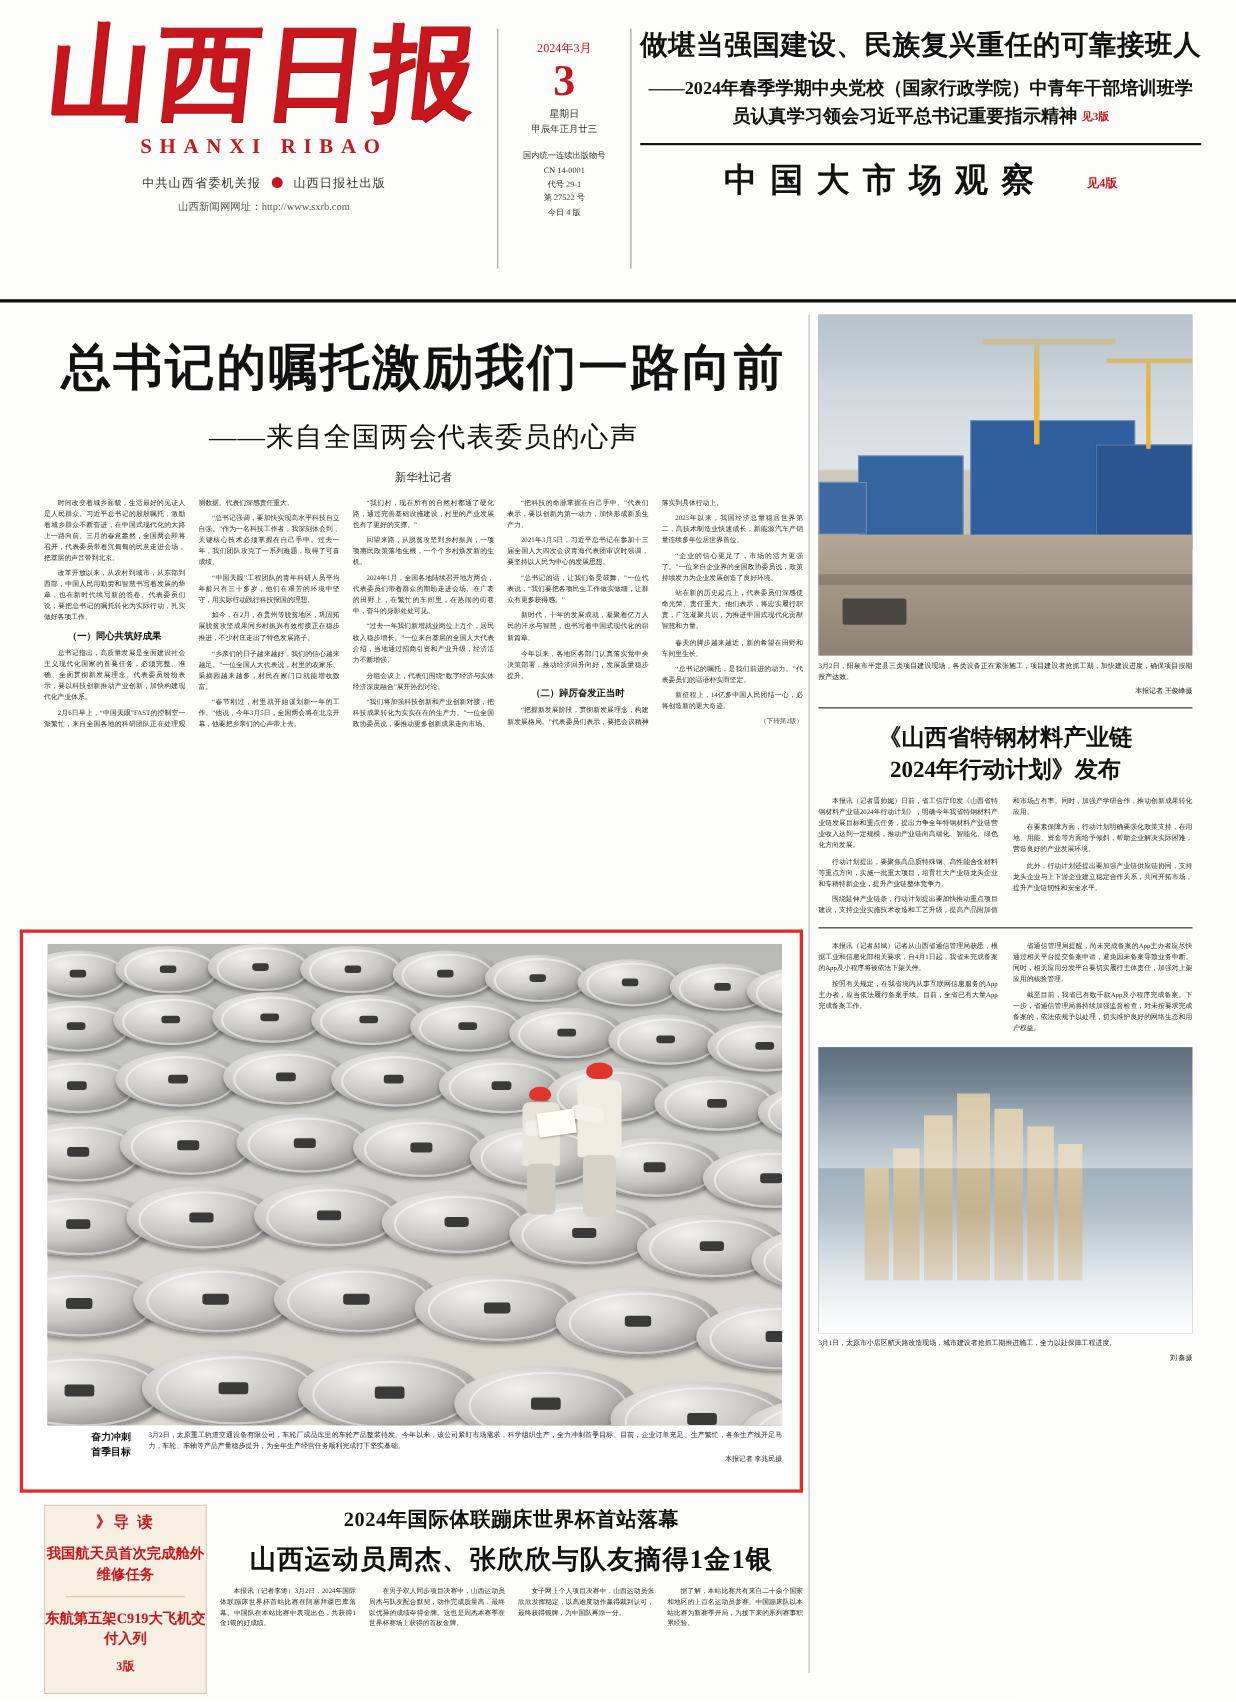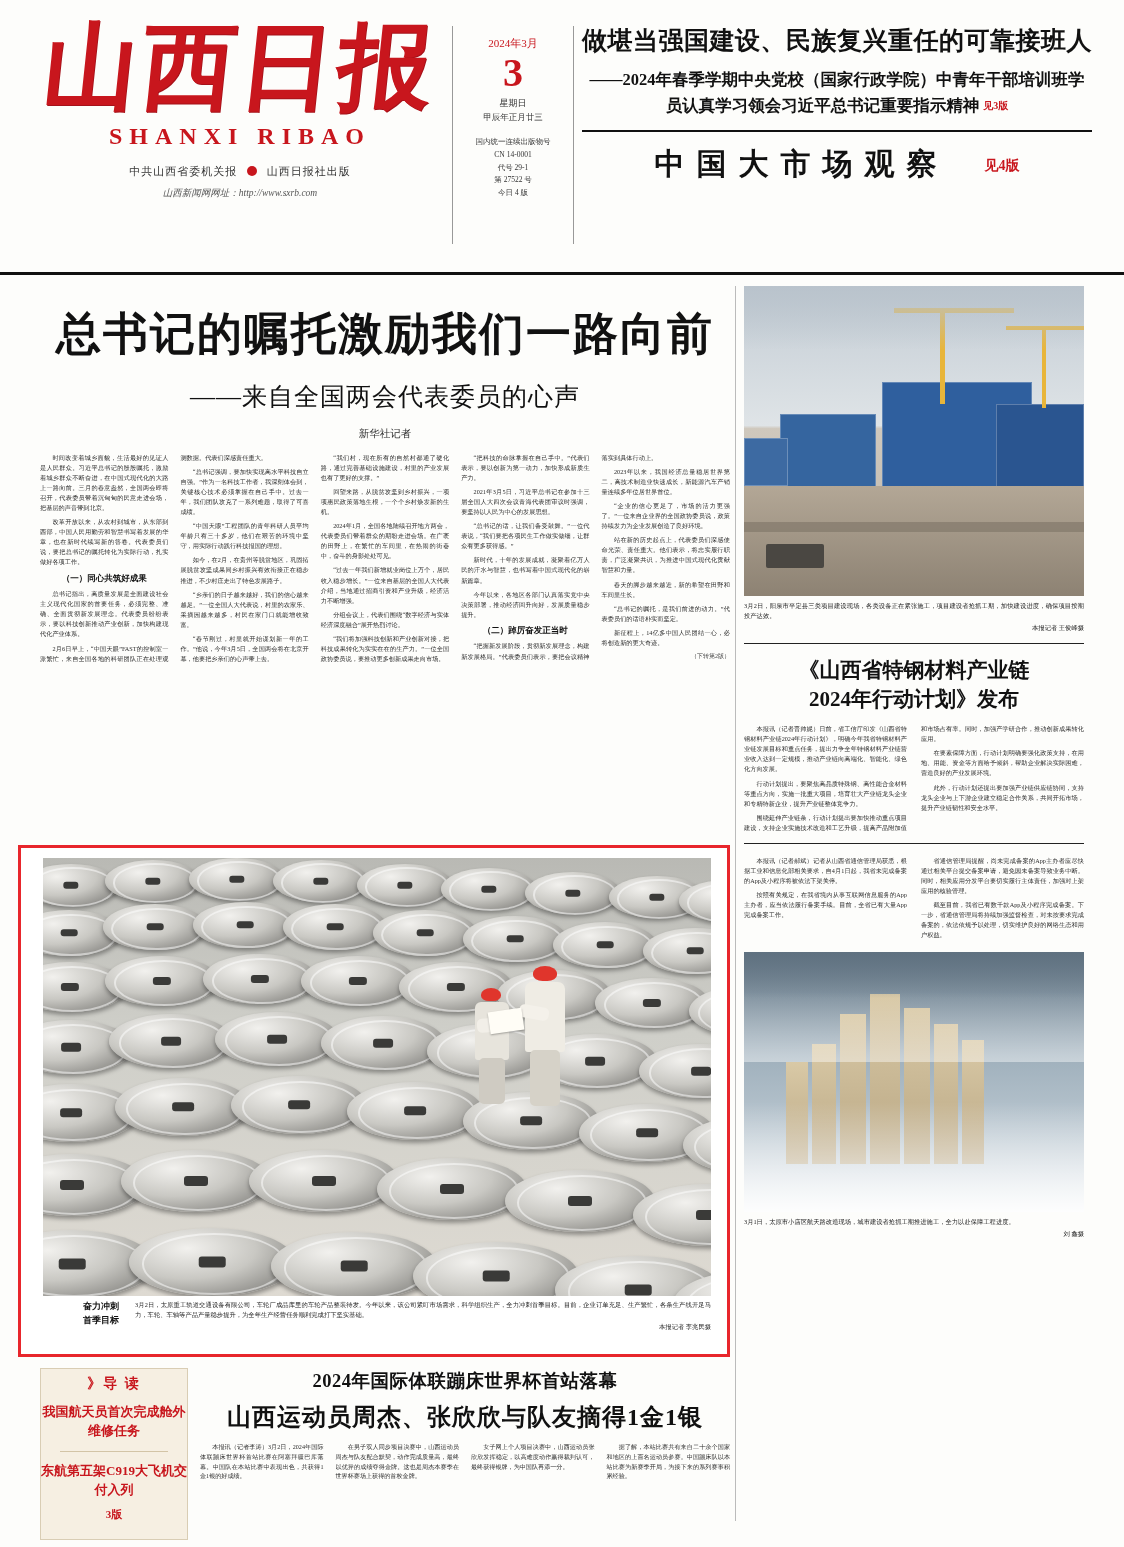--- a/index.html
+++ b/index.html
@@ -15,24 +15,24 @@
   
   .masthead { position:relative; height:272px; border-bottom:3px solid #111; }
   .logo-block { position:absolute; left:40px; top:18px; width:400px; text-align:center; }
   .logo-cn {
     font-family:"Liberation Serif", serif;
     font-size:94px; font-weight:700; color:#c8161d;
     letter-spacing:4px; line-height:1.05;
     transform:skewX(-6deg);
     text-shadow:1px 1px 0 #a5121a;
   }
-  .logo-py { margin-top:6px; font-size:24px; letter-spacing:7px; color:#c8161d; font-weight:700; }
+  .logo-py { margin-top:6px; font-size:19px; letter-spacing:7px; color:#c8161d; font-weight:700; }
   .logo-sub { margin-top:14px; font-size:11px; color:#333; letter-spacing:1px; }
   .logo-sub .sep { display:inline-block; width:10px; height:10px; border-radius:50%; background:#c8161d; vertical-align:-1px; margin:0 6px; }
-  .logo-site { margin-top:8px; font-size:9.5px; color:#555;font-style:italic; }
+  .logo-site { margin-top:8px; font-size:9.5px; color:#555; }
 
   .datebox {
     position:absolute; left:452px; top:26px; width:122px; height:218px;
     border-left:1px solid #999; border-right:1px solid #999;
     text-align:center; padding-top:4px; box-sizing:border-box;
   }
   .datebox .ym { font-size:11px; color:#c8161d; margin-top:6px; }
   .datebox .dd { font-size:40px; font-weight:700; color:#c8161d; line-height:1; margin-top:2px; }
   .datebox .wk { font-size:9px; color:#333; margin-top:4px; }
   .datebox .lunar { font-size:8.5px; color:#333; margin-top:2px; }
@@ -46,21 +46,21 @@
   .hr-sub {
     margin-top:10px; font-size:16.5px; line-height:1.55; text-align:center; color:#111;
     font-weight:700;
   }
   .hr-page { font-size:10px; color:#c8161d; vertical-align:2px; }
   .hr-rule { margin:12px auto 0; width:100%; height:2px; background:#111; }
   .hr-banner {
     margin-top:12px; text-align:center;
     font-size:30px; font-weight:700; letter-spacing:12px; color:#111;
   }
-  .hr-banner .pg { font-size:14px; letter-spacing:0; color:#c8161d; vertical-align:4px;margin-left:36px; }
+  .hr-banner .pg { font-size:11px; letter-spacing:0; color:#c8161d; vertical-align:4px;margin-left:36px; }
   .col-left { position:absolute; left:40px; top:286px; width:690px; }
   .col-right { position:absolute; left:744px; top:286px; width:340px; }
   .vrule { position:absolute; left:735px; top:286px; width:1px; height:1235px; background:#bbb; }
 
   
   .lead-h1 {
     font-size:45px; font-weight:700; text-align:center; letter-spacing:2px; color:#111;
     margin-top:18px;
   }
   .lead-h2 {

